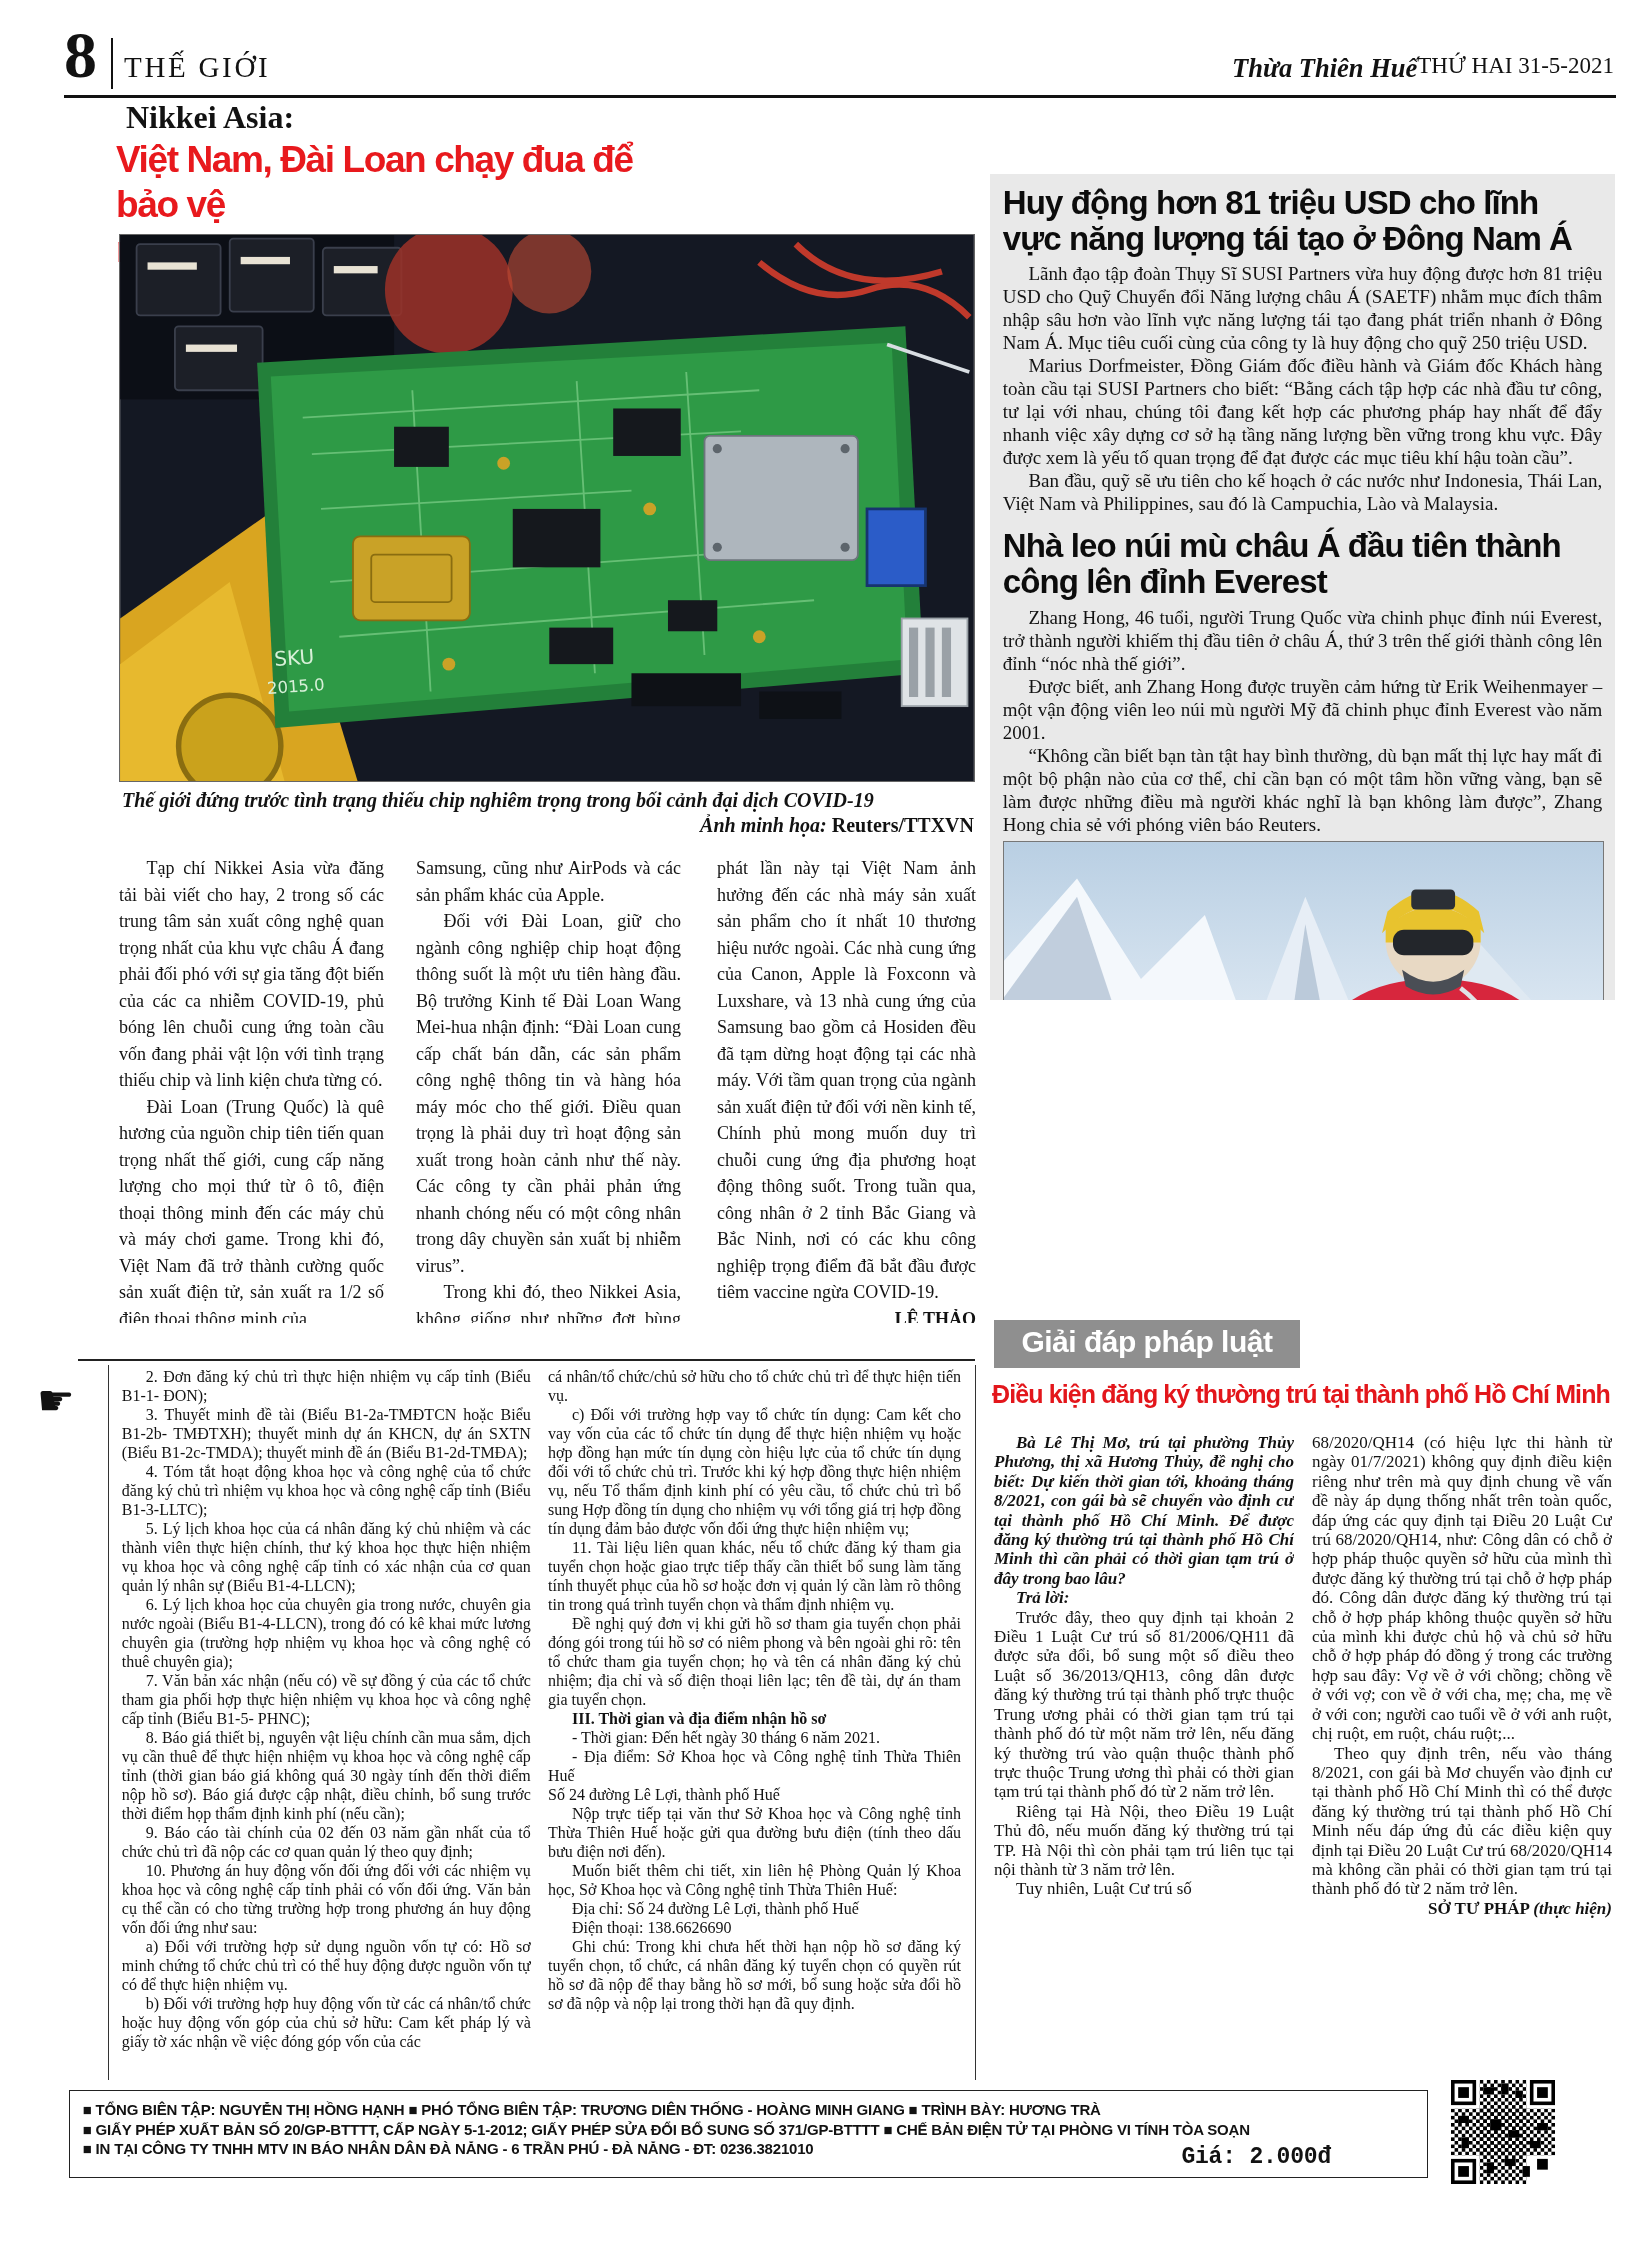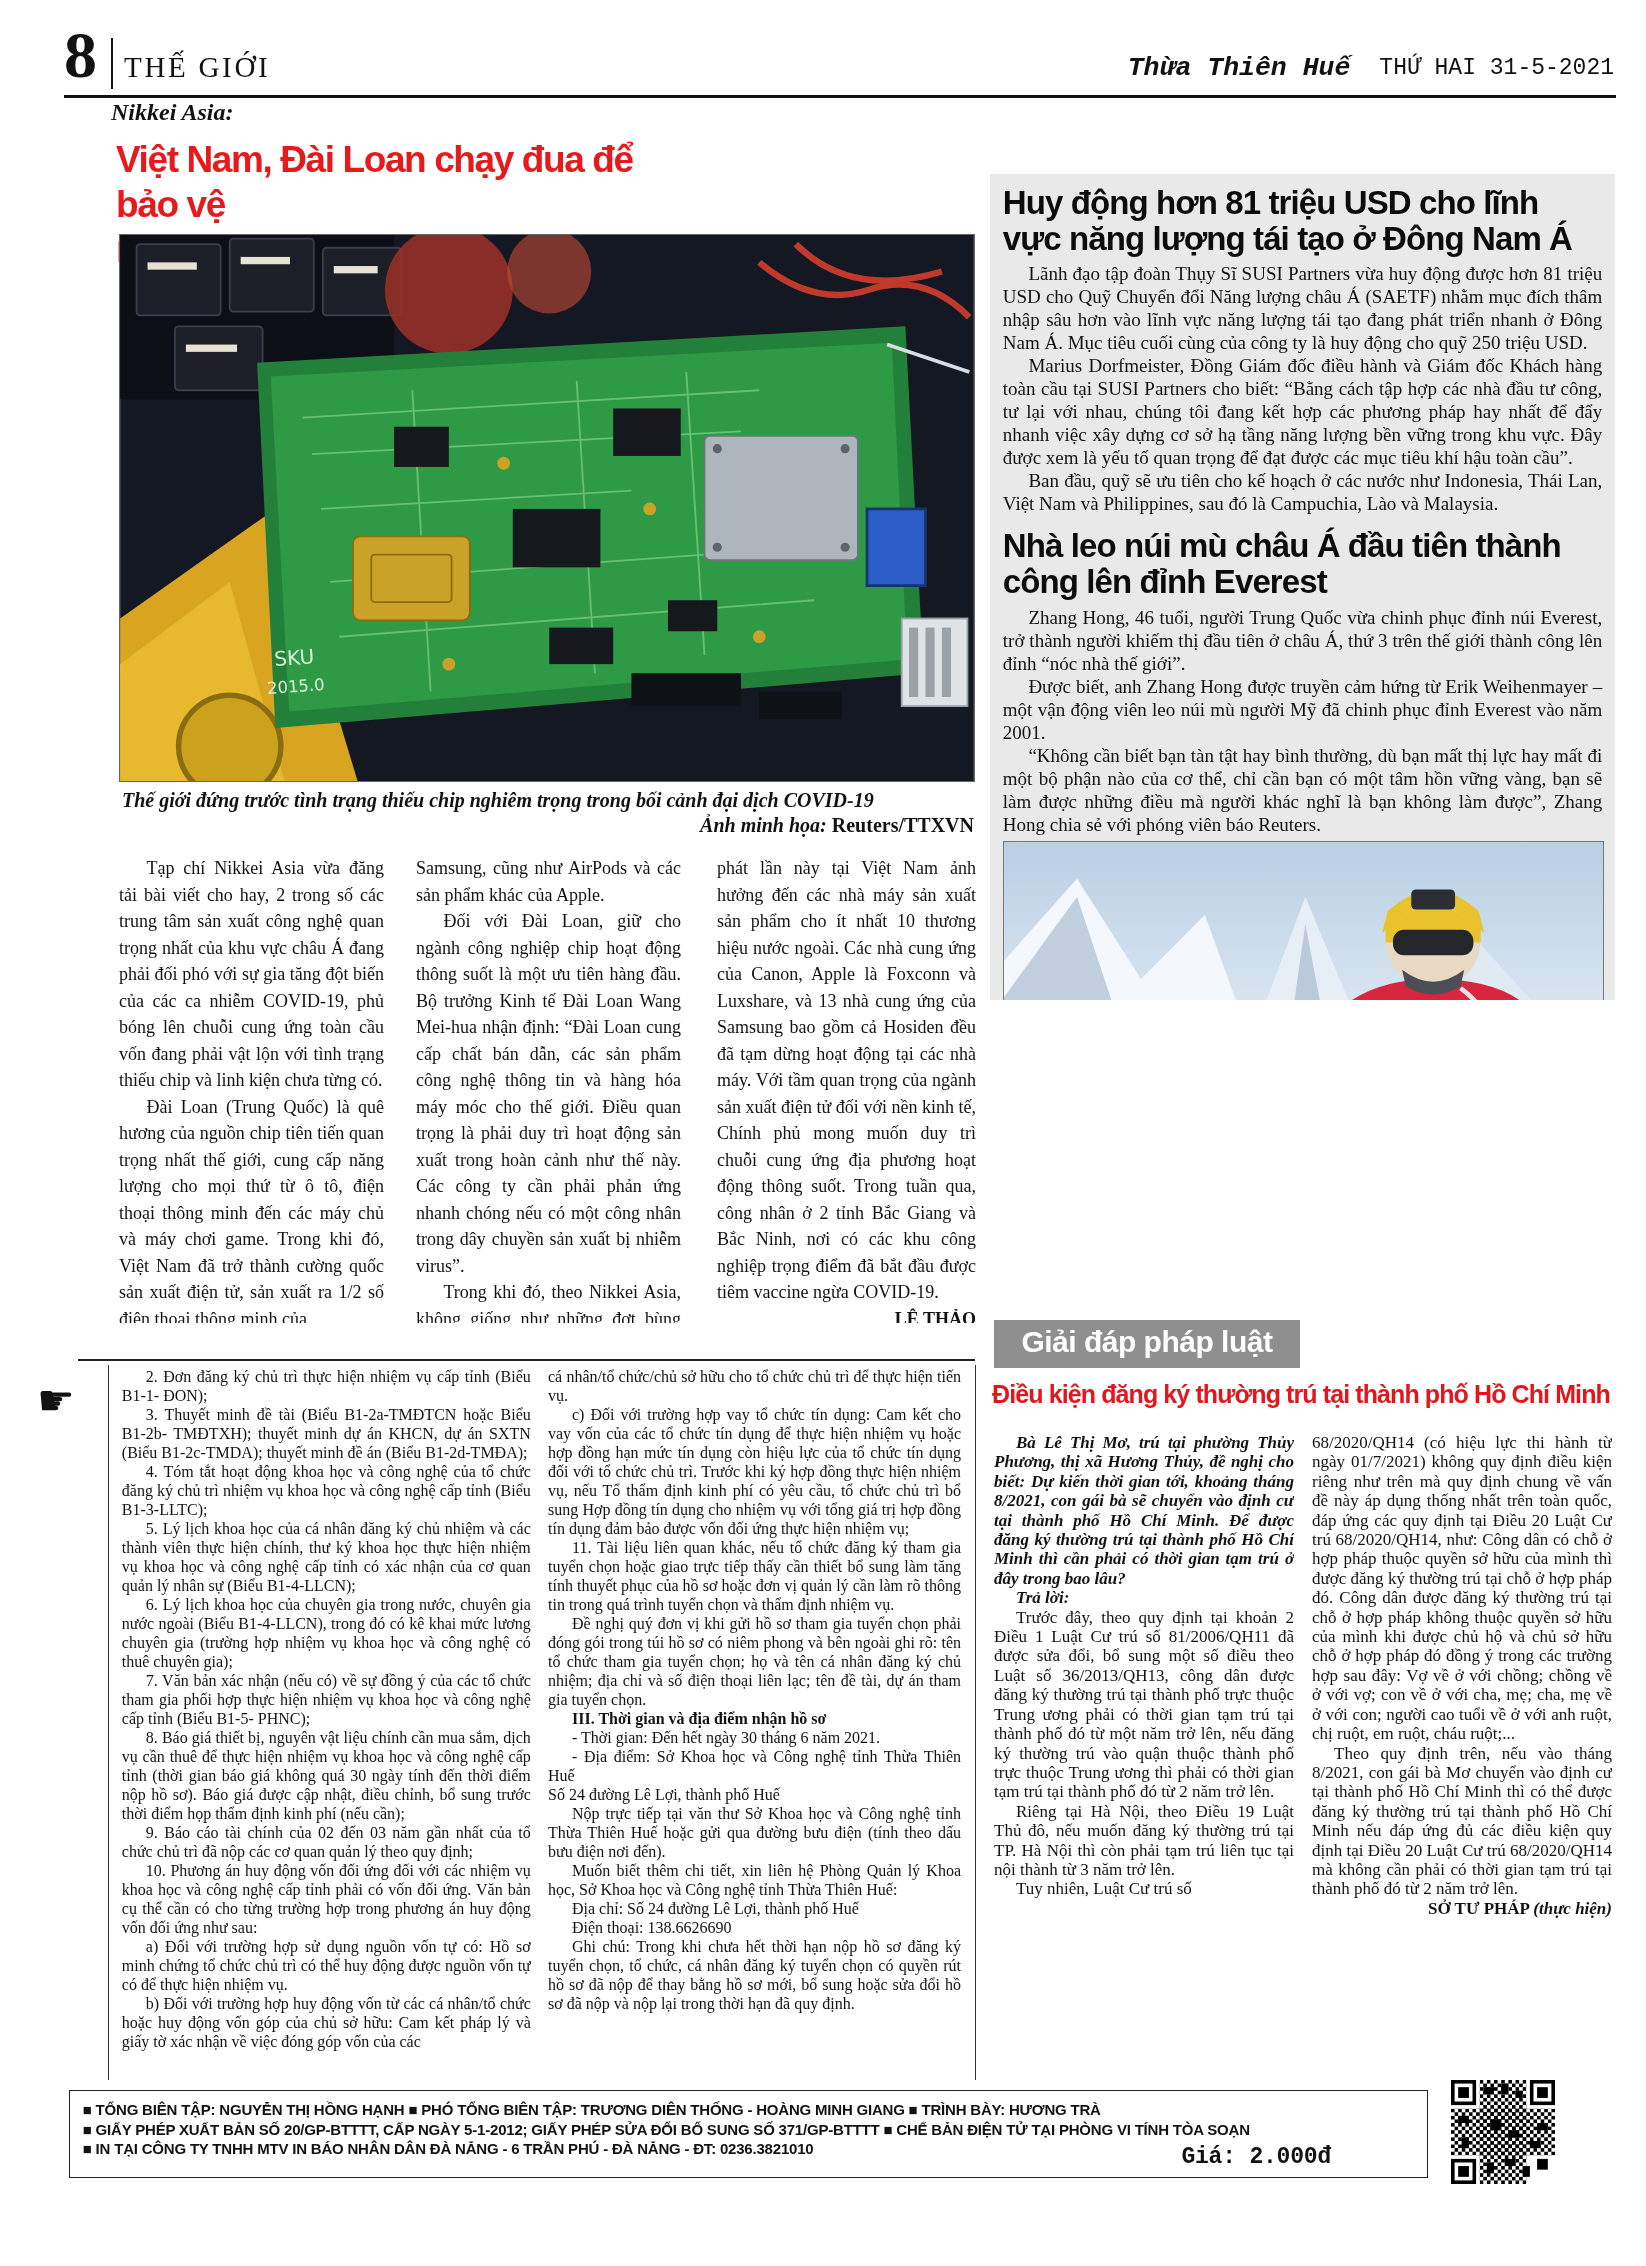--- a/index.html
+++ b/index.html
@@ -2,26 +2,26 @@
 <html style="font-size:14.6px"><head>
 <meta charset="utf-8">
 <style>
   html,body{margin:0;padding:0;background:#ffffff;}
   .page{position:relative;width:1647px;height:2267px;background:#fff;overflow:hidden;
         font-family:"Liberation Serif", serif;color:#121212;}
   
   .pagenum{position:absolute;left:64px;top:22px;font-size:66px;font-weight:bold;line-height:1;}
   .head-vrule{position:absolute;left:111px;top:38px;width:1.8px;height:51px;background:#111;}
   .section{position:absolute;left:124px;top:51px;font-size:29px;letter-spacing:2.7px;}
-  .mast{position:absolute;right:33px;top:53px;display:flex;align-items:center;gap:29px;font-family:Liberation Mono, monospace;}
+  .mast{position:absolute;right:33px;top:53px;display:flex;align-items:flex-start;gap:0;}
   .mast .logo{font-size:26.5px;font-weight:bold;font-style:italic;}
   .mast .date{font-size:23px;}
   .head-hrule{position:absolute;left:64px;top:95px;width:1552px;height:2.7px;background:#111;}
   
-  .kicker{position:absolute;left:111px;top:99px;font-size:24px;font-weight:bold;font-style:italic;}
+  .kicker{position:absolute;left:126px;top:99px;font-size:32px;font-weight:bold;}
   .headline{position:absolute;left:116px;top:137px;width:548px;font-family:"Liberation Sans",sans-serif;
             font-weight:700;font-size:37px;line-height:45px;letter-spacing:-1.4px;color:#e8191d;white-space:pre-line;}
   .mainphoto{position:absolute;left:119px;top:234px;width:854px;height:546px;border:0.9px solid #666;overflow:hidden;}
   .maincap{position:absolute;left:122px;top:789px;width:852px;font-size:20px;font-weight:bold;font-style:italic;}
   .maincap .credit{display:block;text-align:right;margin-top:1.8px;}
   .maincap .credit b{font-style:normal;}
   .bodycol{position:absolute;top:855px;height:468px;overflow:hidden;font-size:18px;line-height:26.5px;text-align:justify;}
   .bodycol p{margin:0;text-indent:27.4px;}
   .bodycol p.noind{text-indent:0;}
   .col1{left:119px;width:265px;}

